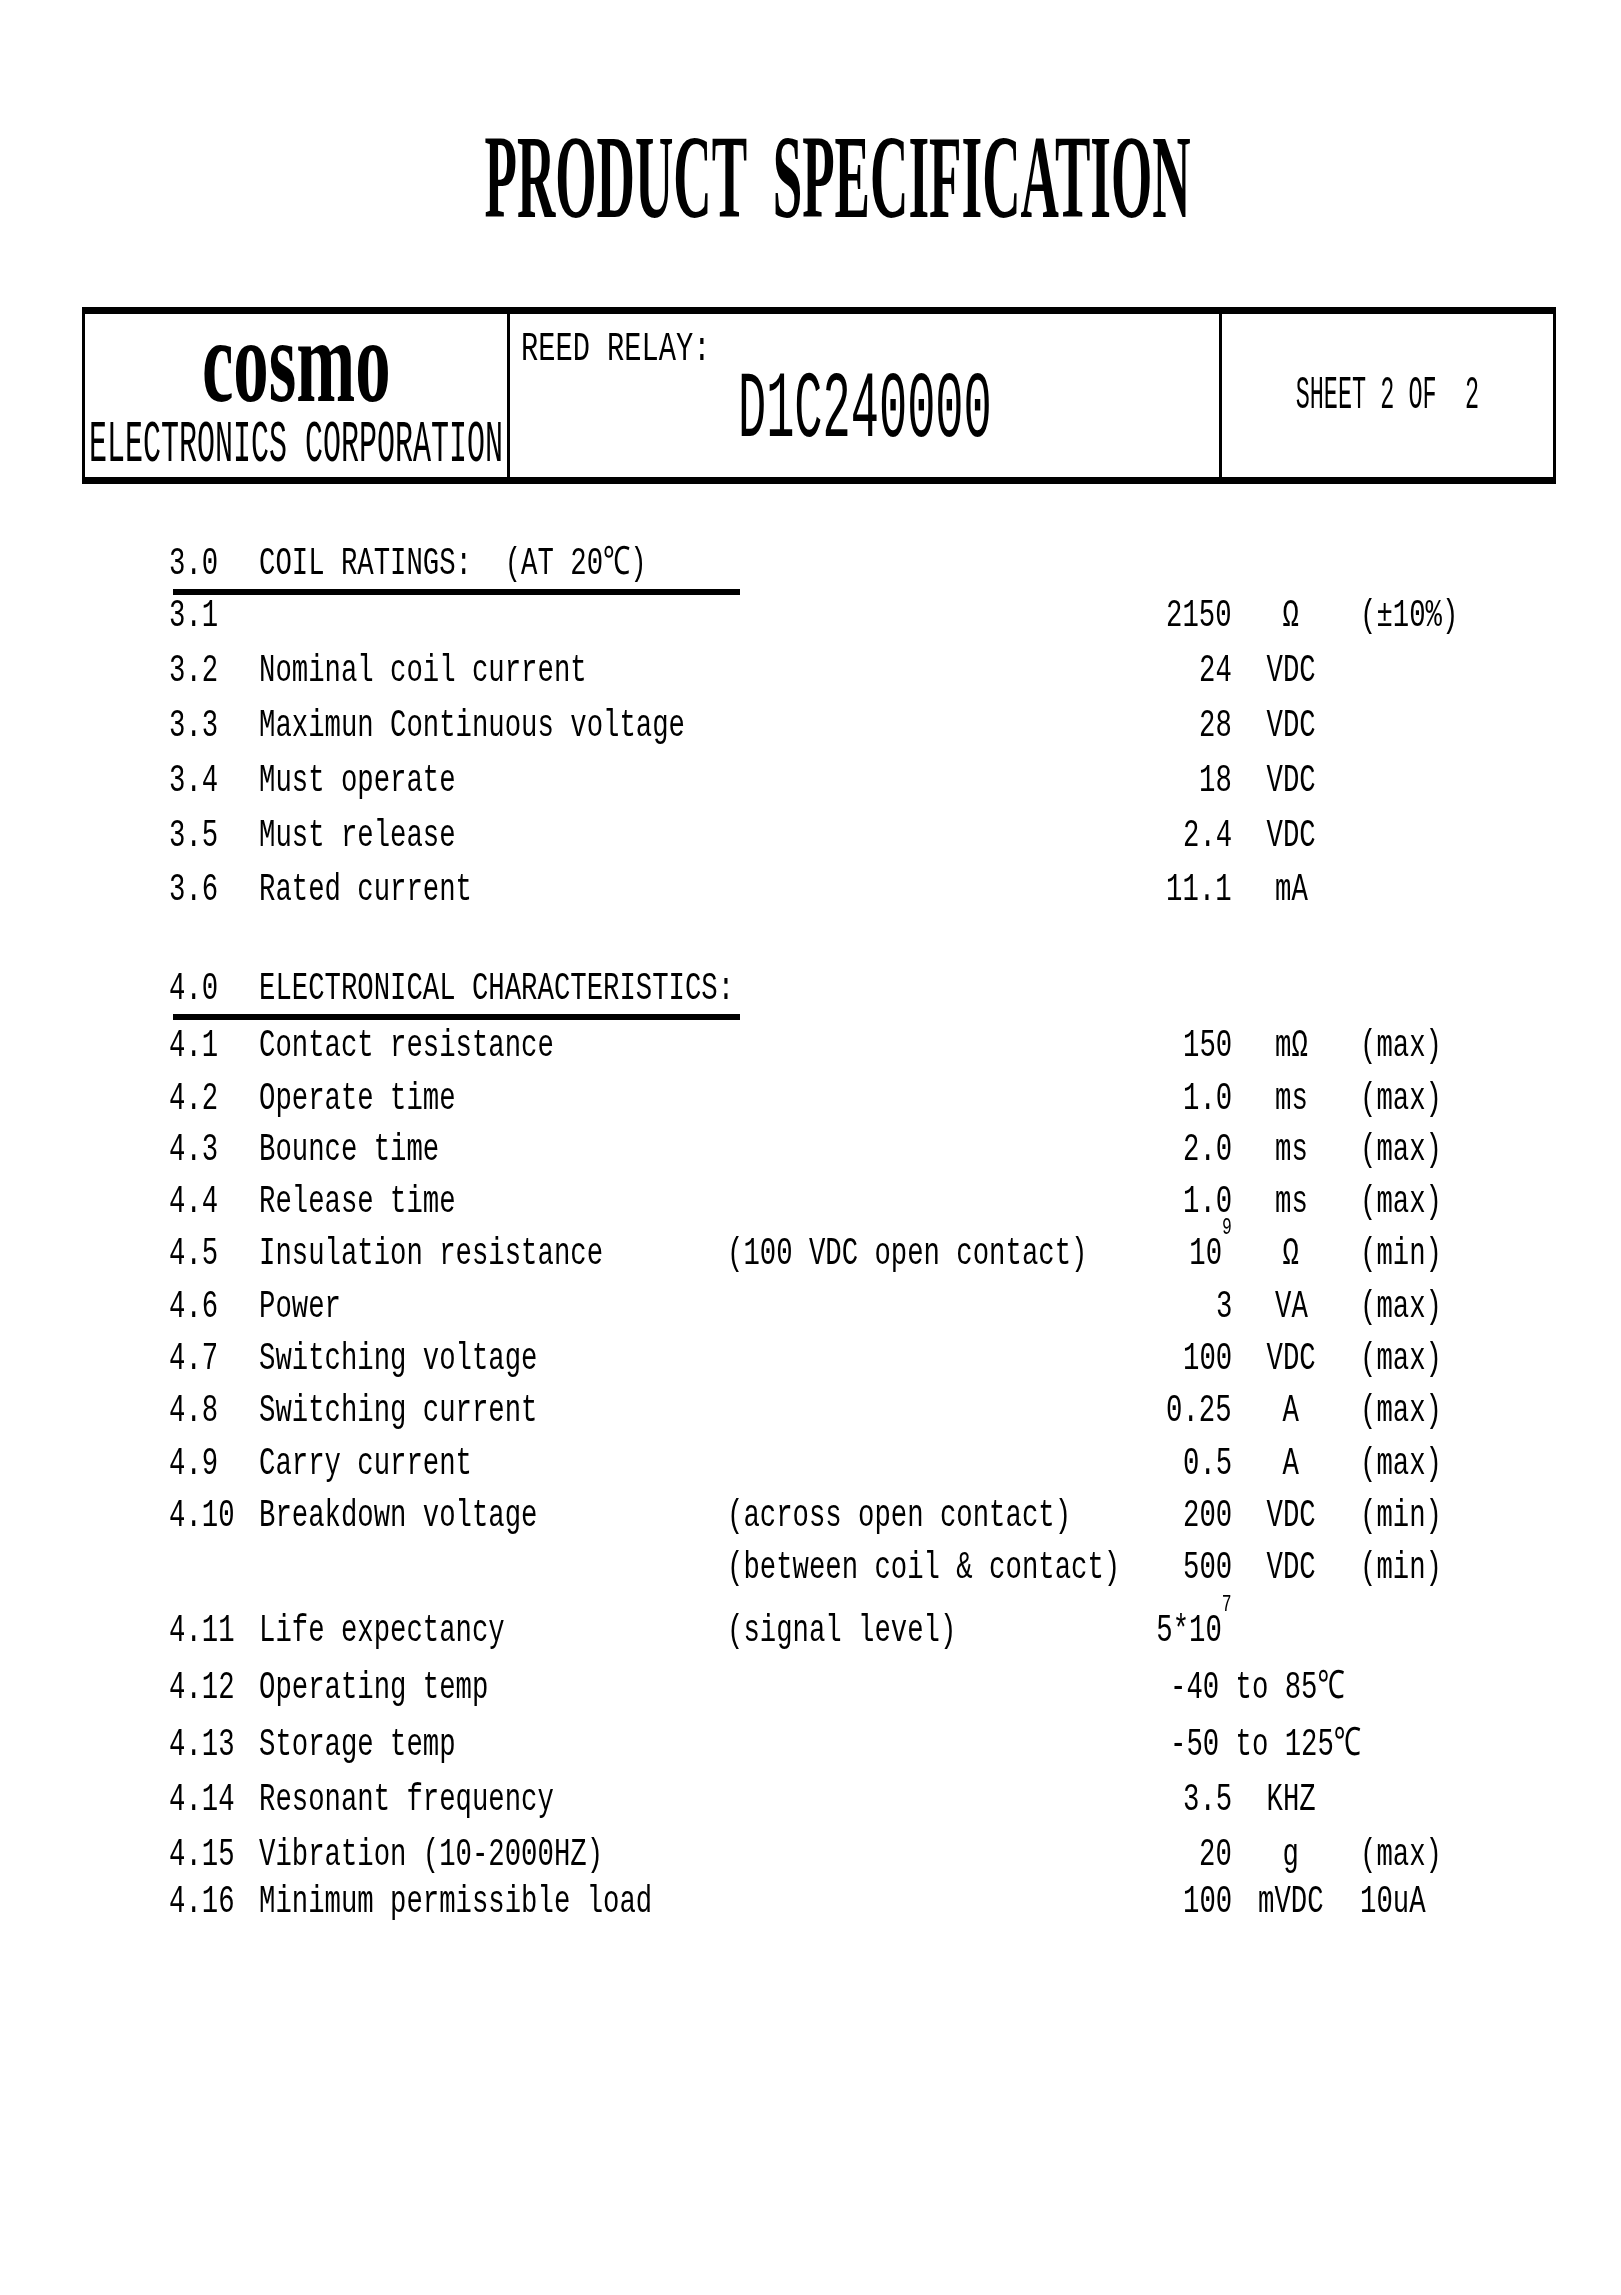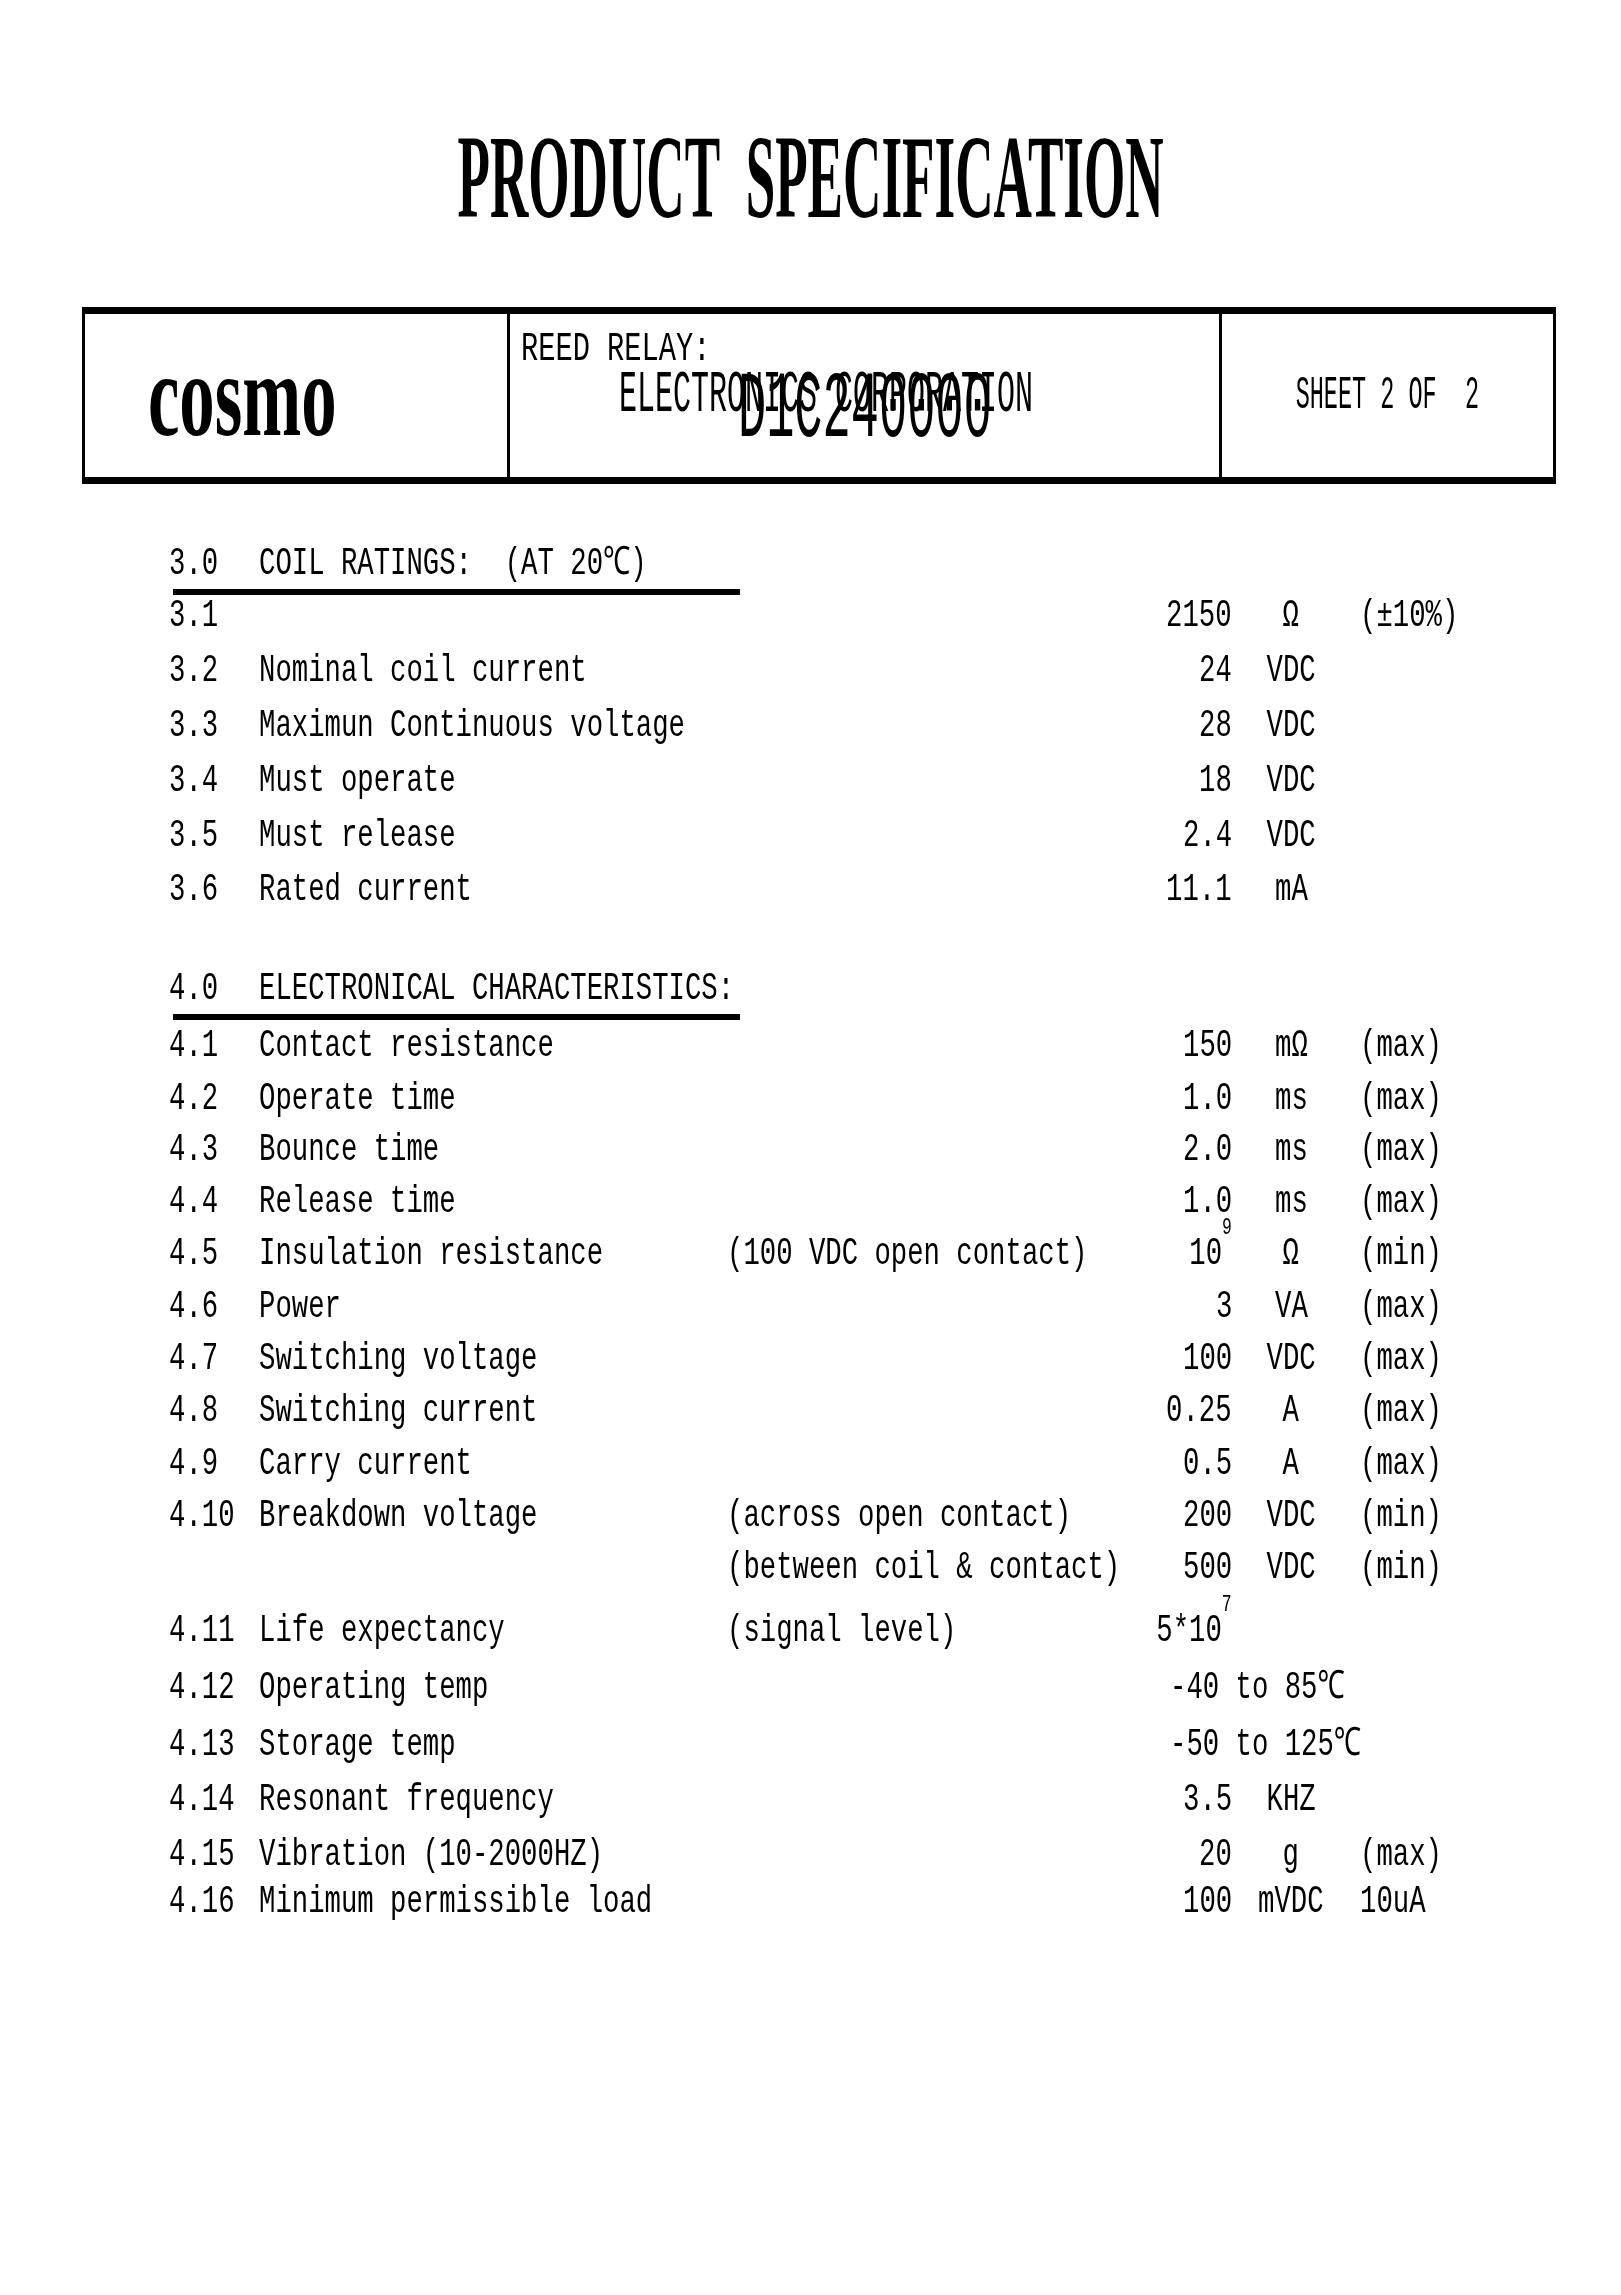--- a/index.html
+++ b/index.html
@@ -8,34 +8,34 @@
     font-family:"Liberation Mono","DejaVu Sans Mono",monospace;
     position:relative;overflow:hidden;
   }
   
   .t,.tr,.tc{display:inline-block;white-space:pre;transform:scaleX(0.7);}
   .t{transform-origin:0 50%;}
   .tr{transform-origin:100% 50%;}
   .tc{transform-origin:50% 50%;}
 
   .title{
-    position:absolute;top:119px;left:0;width:100%;text-align:center;
+    position:absolute;top:119px;left:0;width:100%;text-align:right;
     font-family:"Liberation Serif","DejaVu Serif",serif;
     font-size:118px;line-height:118px;font-weight:bold;
   }
   .title .squeeze{display:inline-block;white-space:pre;transform:scaleX(0.45);transform-origin:50% 50%;}
 
   .hbox{
     position:absolute;left:82px;top:307px;width:1474px;height:177px;
     border:3.9px solid #000;border-top-width:7px;border-bottom-width:7px;
     box-sizing:border-box;display:flex;
   }
   .hcell-left{
     width:425px;flex:0 0 425px;border-right:3.1px solid #000;box-sizing:border-box;
-    display:flex;flex-direction:row;align-items:center;justify-content:space-between;gap:12.6px;
+    display:flex;flex-direction:column;align-items:center;justify-content:flex-end;gap:12.6px;
   }
   .company-name{
     font-family:"Liberation Serif","DejaVu Serif",serif;
     font-size:118px;line-height:79px;font-weight:bold;
   }
   .company-name .squeeze{display:inline-block;white-space:pre;transform:scaleX(0.6);transform-origin:50% 50%;}
   .company-sub{font-size:60px;line-height:63px;}
   .company-sub .squeeze{display:inline-block;white-space:pre;transform:scaleX(0.5);transform-origin:50% 50%;}
 
   .hcell-mid{flex:1 1 auto;position:relative;}

